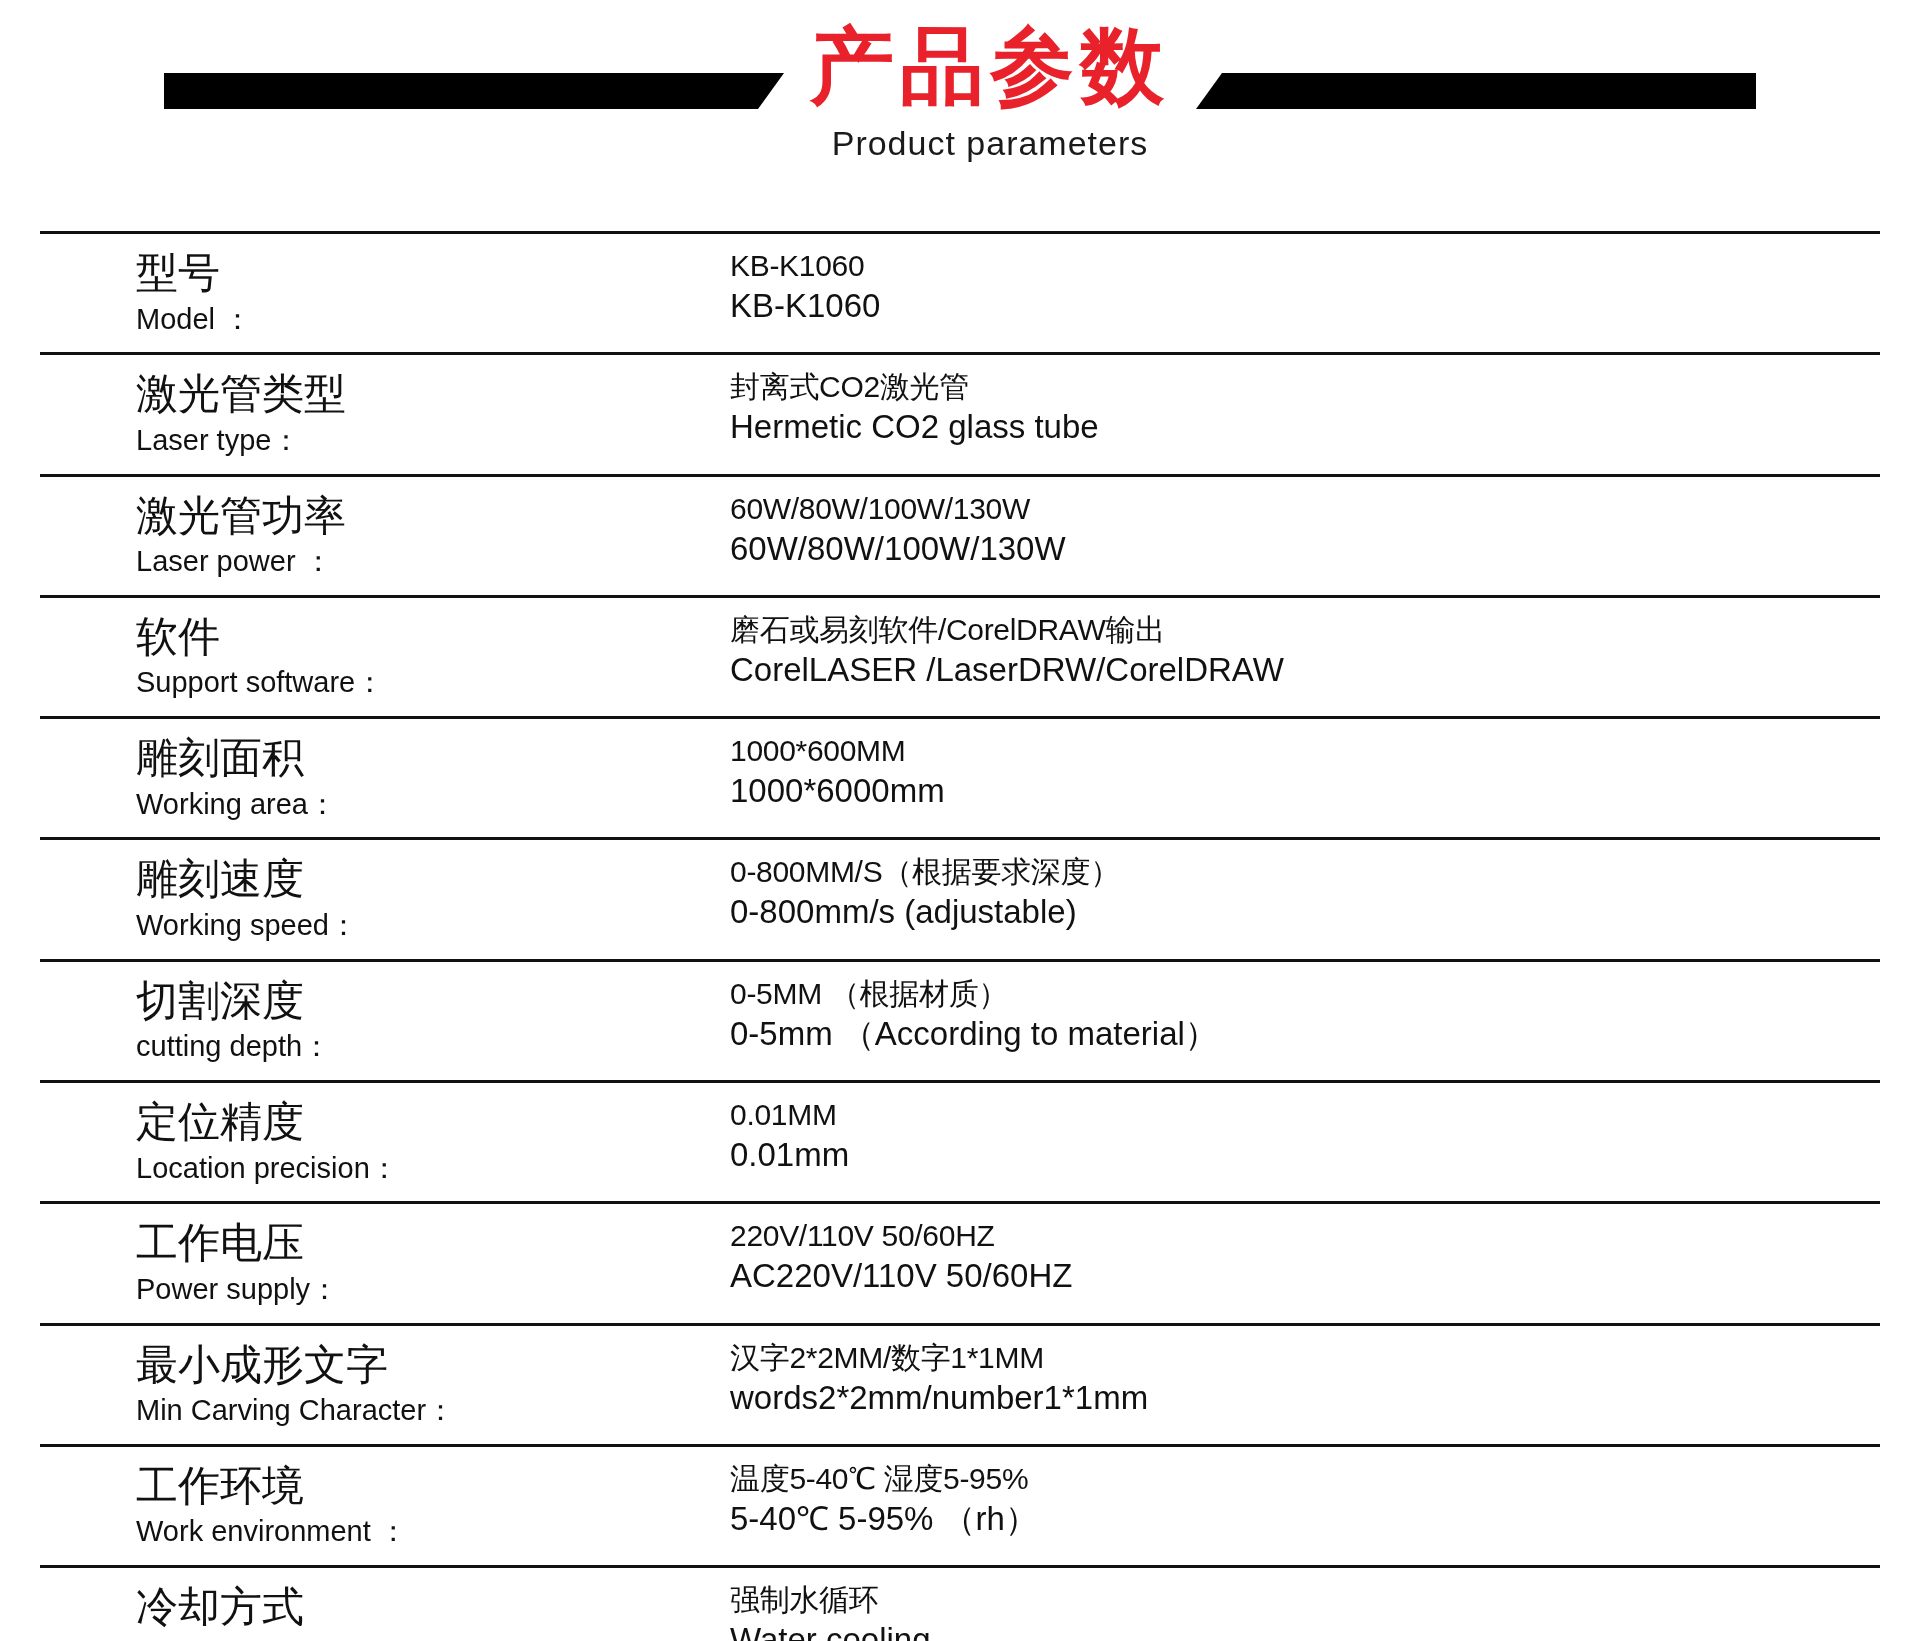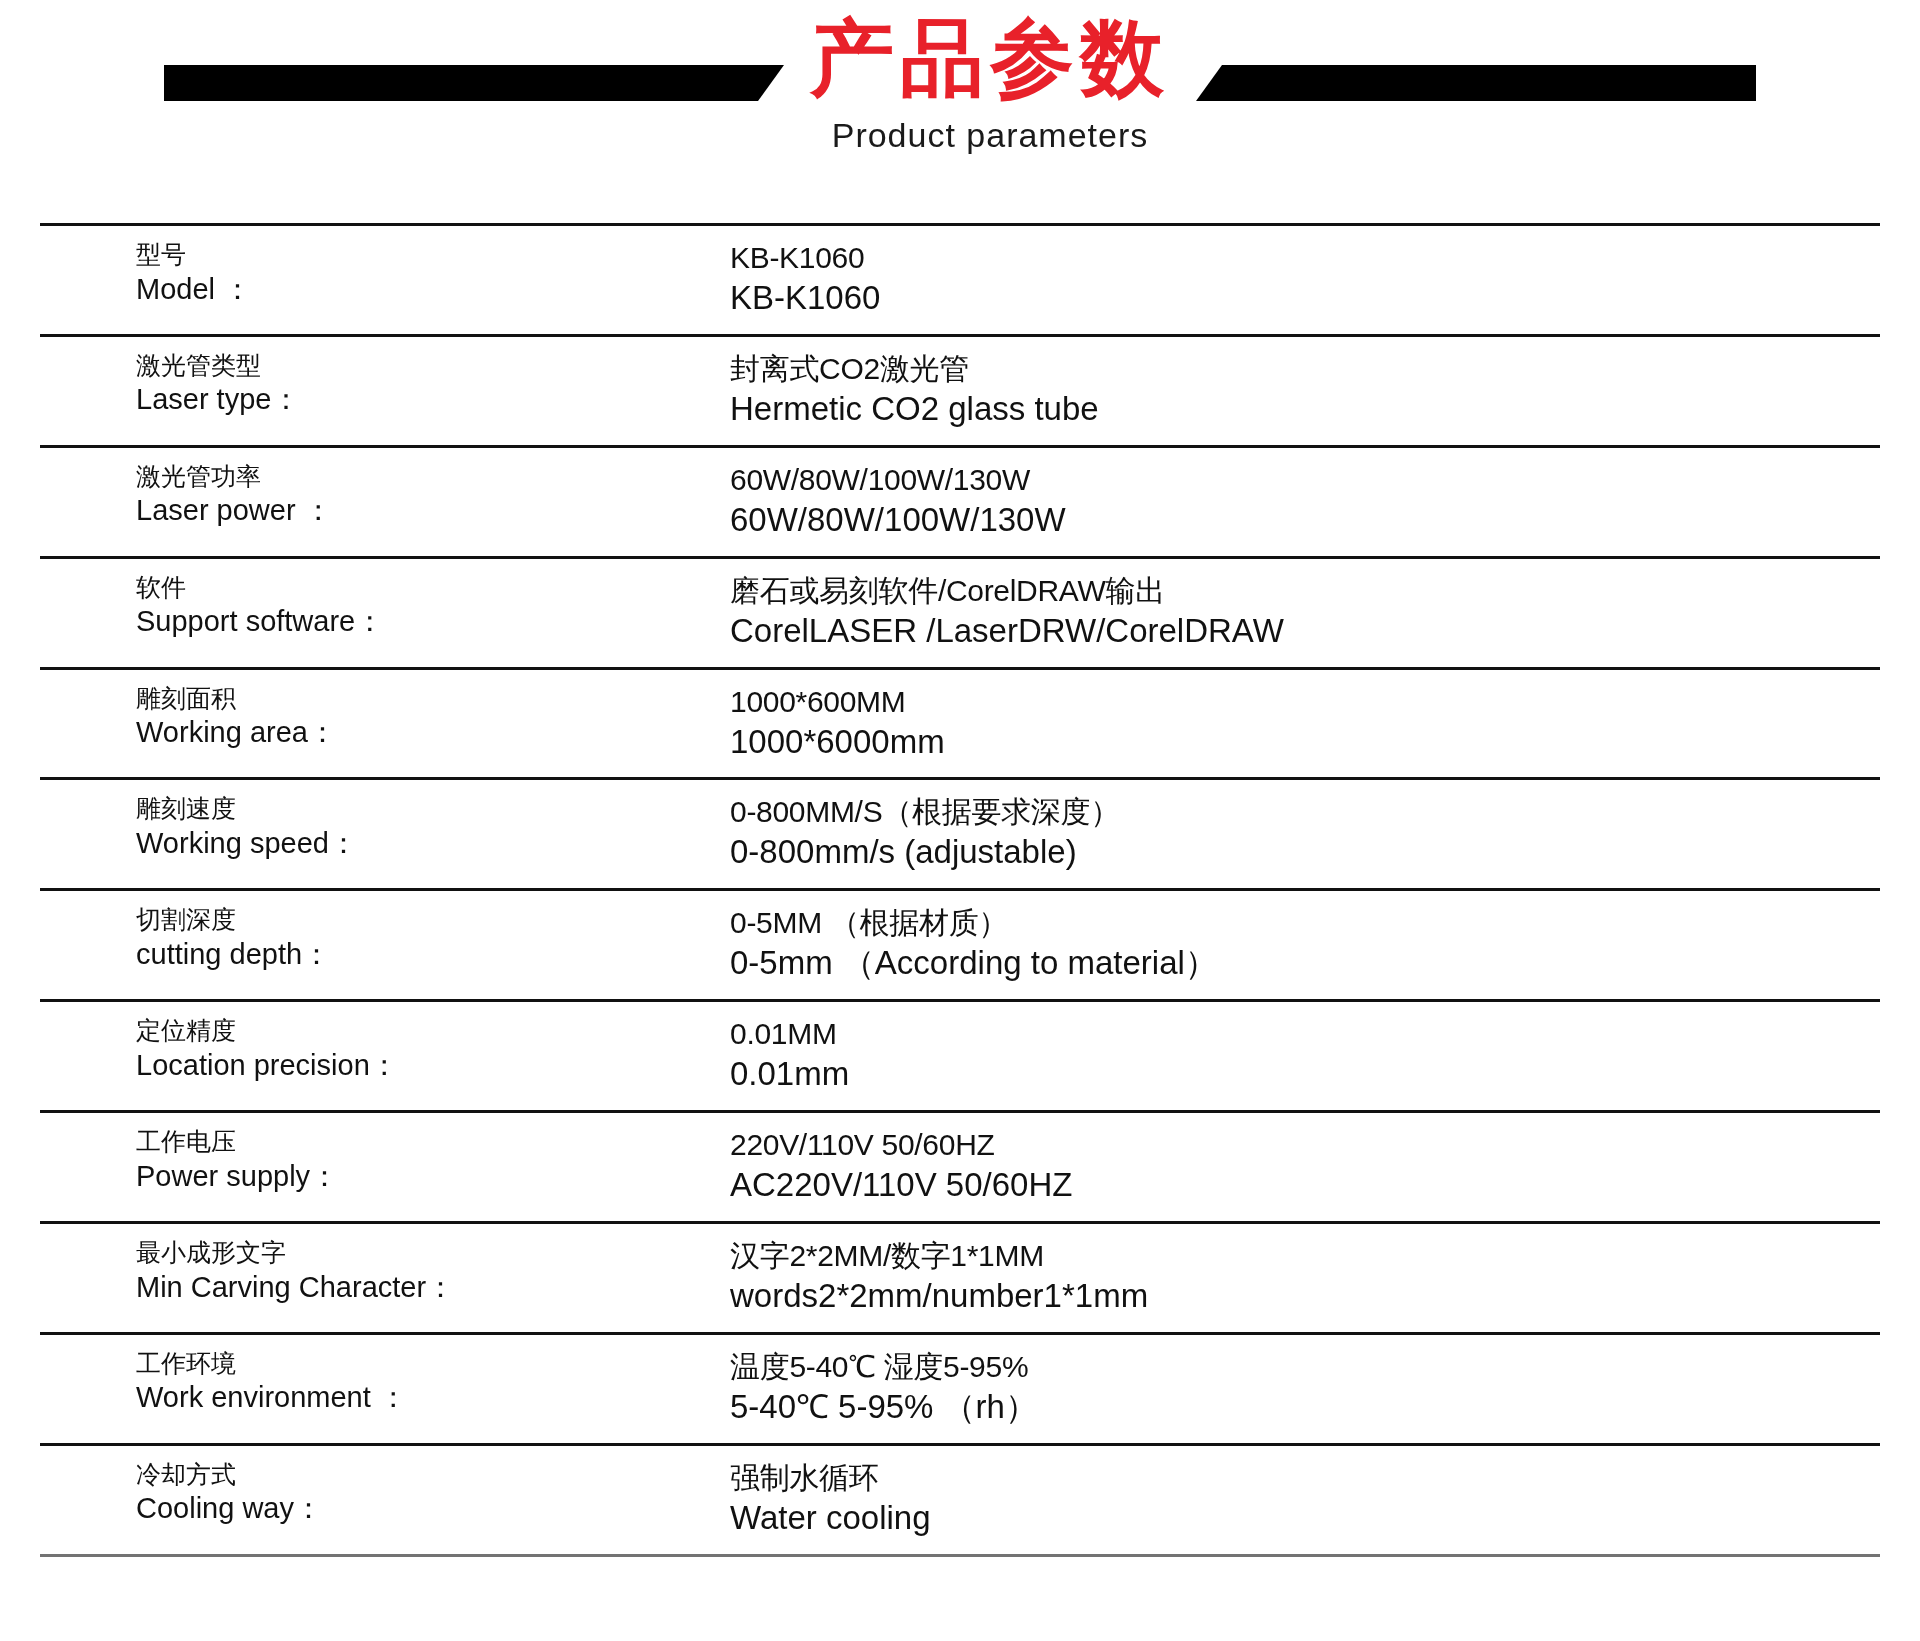--- a/index.html
+++ b/index.html
@@ -12,21 +12,21 @@
     height: 1641px;
     font-family: "Liberation Sans", sans-serif;
     color: #111111;
     overflow: hidden;
   }
   .page {
     position: relative;
     width: 1920px;
     height: 1641px;
     box-sizing: border-box;
-    padding: 8px 40px;
+    padding: 16px 40px;
   }
 
   
   .header {
     position: relative;
     height: 215px;
   }
   .header-banner {
     position: absolute;
     top: 0;
@@ -93,21 +93,21 @@
     vertical-align: top;
   }
   td.label-cell {
     width: 580px;
     padding-left: 96px;
   }
   td.value-cell {
     padding-left: 14px;
   }
   .line-cn {
-    font-size: 25px;
+    font-size: 42px;
     line-height: 1.30;
     white-space: nowrap;
     color: #111111;
   }
   .line-en {
     font-size: 29px;
     line-height: 1.30;
     white-space: nowrap;
     color: #111111;
   }

